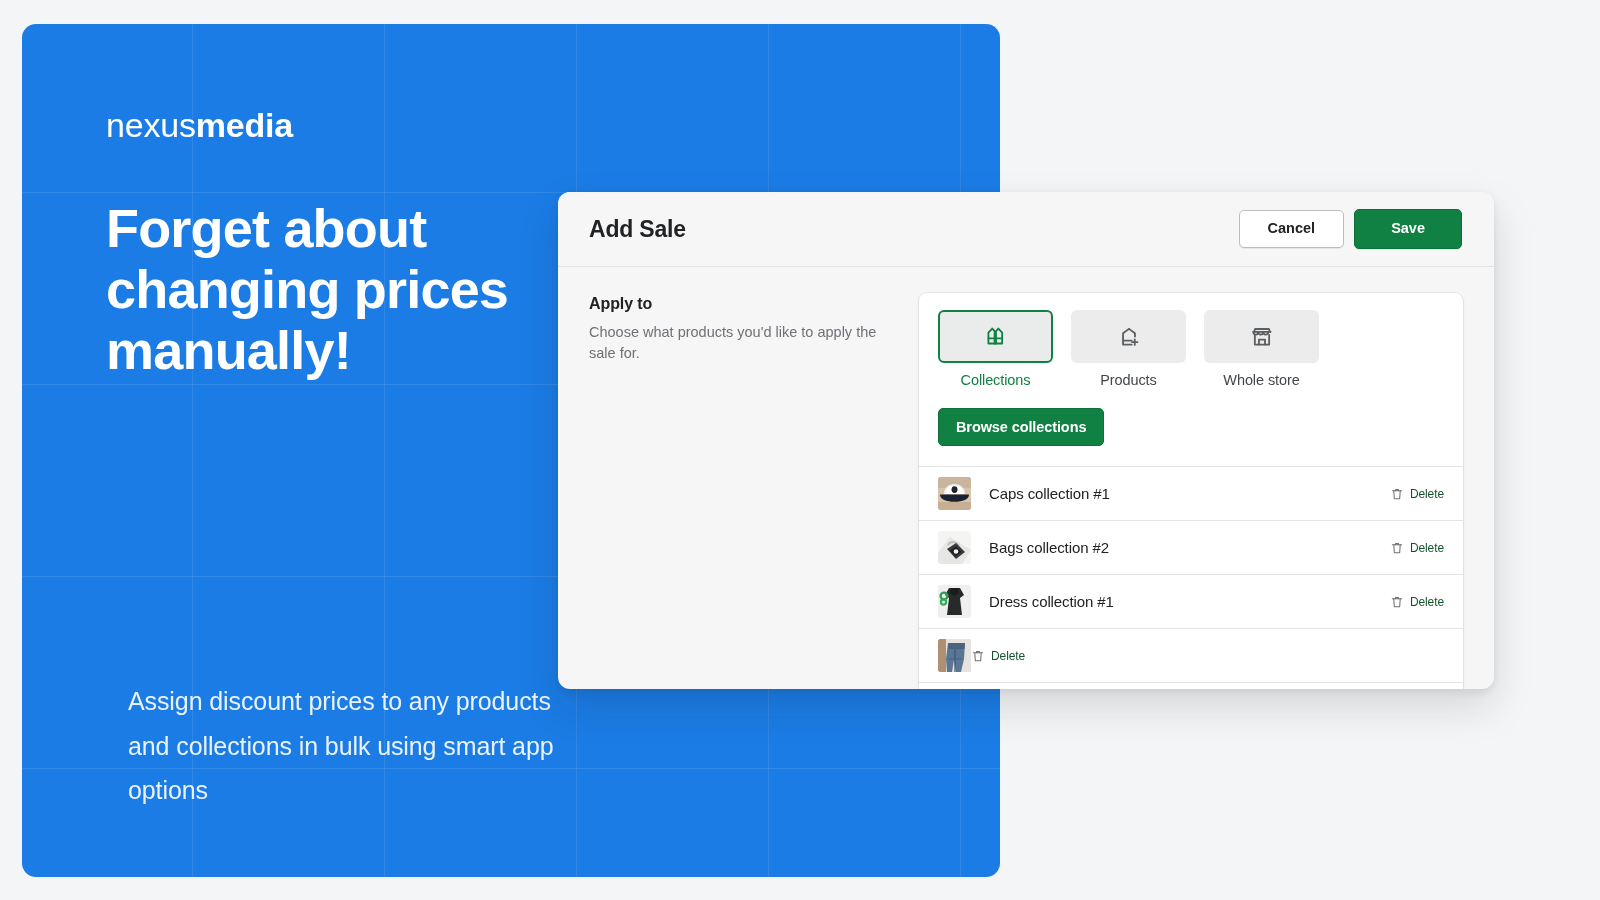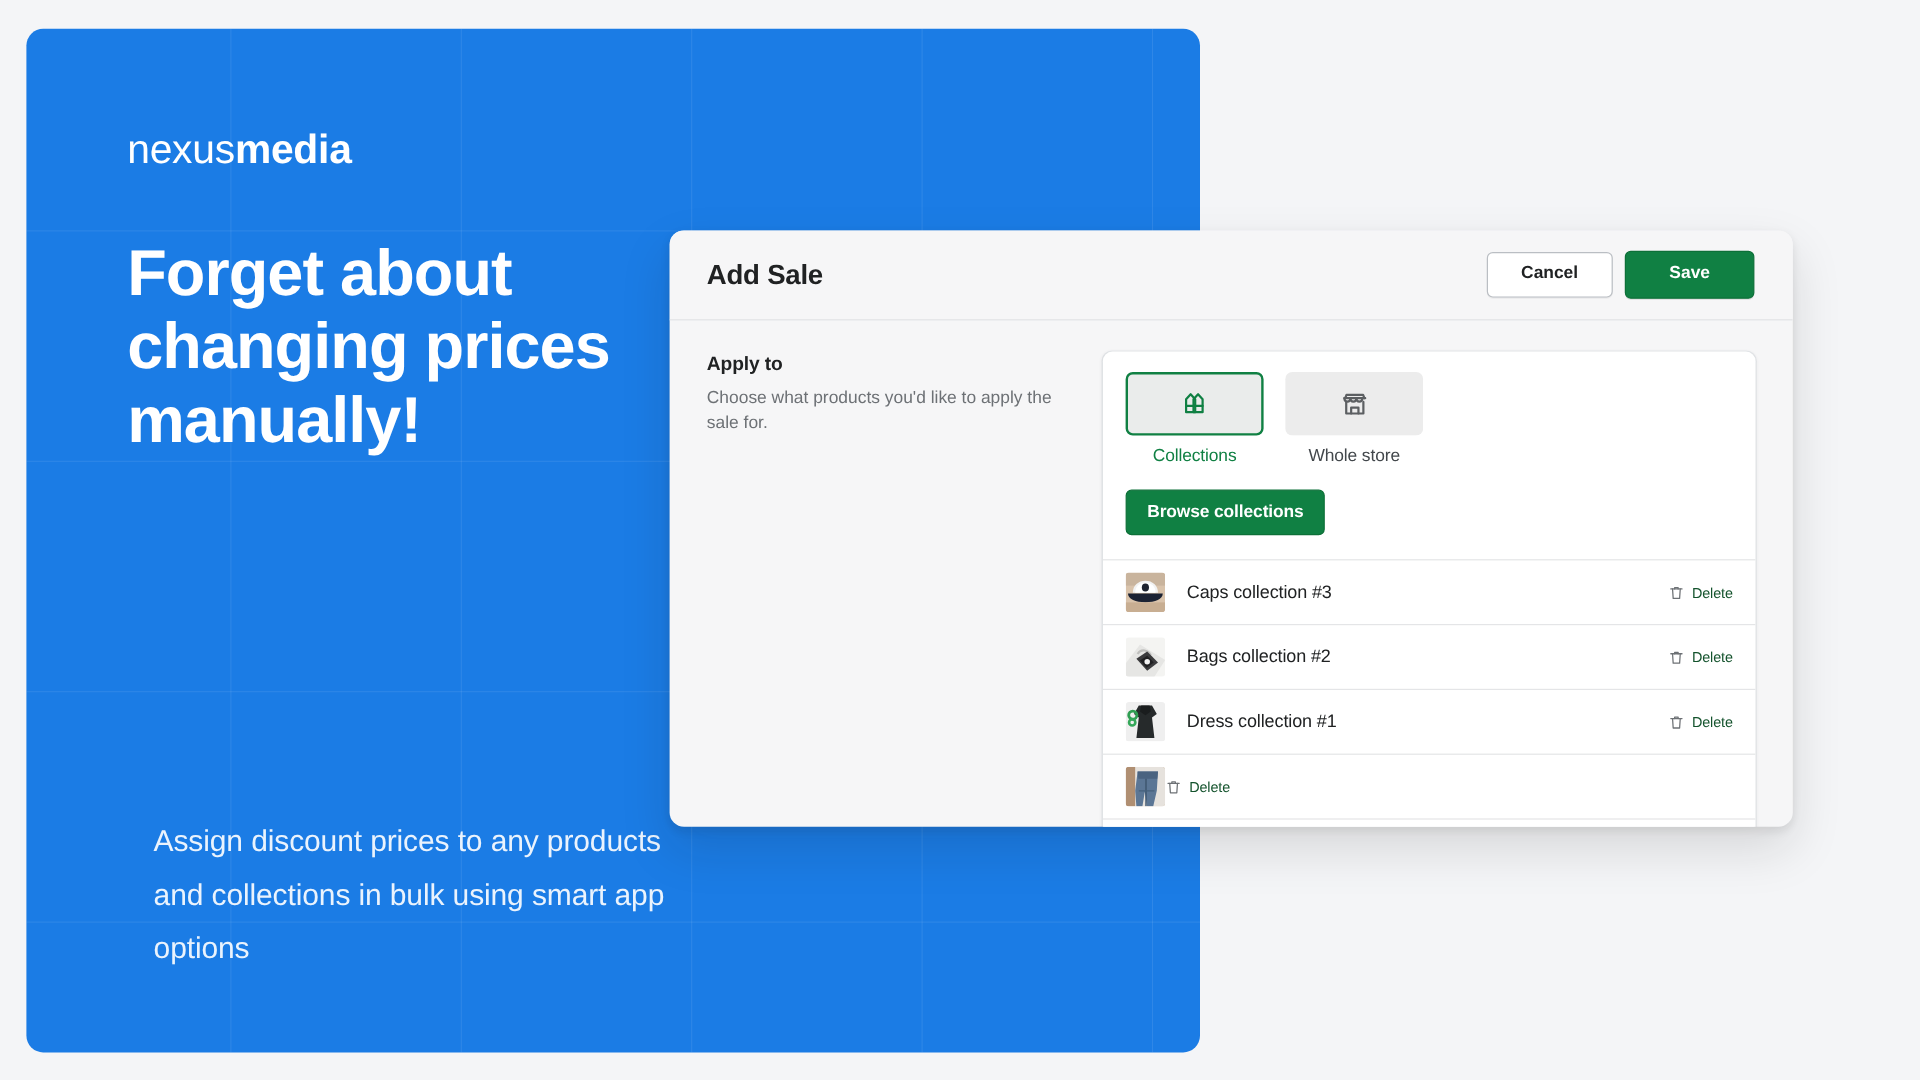--- a/index.html
+++ b/index.html
@@ -255,20 +255,34 @@
                     <path d="M8.5 4.2 5 8v10h7V8z"></path>
                     <path d="M14.2 4.2 10.7 8v10h7V8z"></path>
                     <path d="M5 13.2h7"></path>
                     <path d="M10.7 13.2h7"></path>
                   </svg>
                 </span>
               </div>
               <div class="option-label">Collections</div>
             </div>
 
+            <div class="option">
+              <div class="option-tile">
+                <span>
+                  <svg width="26" height="26" viewBox="0 0 24 24" fill="none" stroke="#5c5f62" stroke-width="1.7" stroke-linecap="round" stroke-linejoin="round">
+                    <path d="M12 4.5 6.5 8.5V19h8"></path>
+                    <path d="M12 4.5 17.5 8.5v3"></path>
+                    <path d="M6.5 15.4h8"></path>
+                    <path d="M17.3 14.3v5"></path>
+                    <path d="M14.8 16.8h5"></path>
+                  </svg>
+                </span>
+              </div>
+              <div class="option-label">Products</div>
+            </div>
 
             <div class="option">
               <div class="option-tile">
                 <span>
                   <svg width="26" height="26" viewBox="0 0 24 24" fill="none" stroke="#5c5f62" stroke-width="1.7" stroke-linecap="round" stroke-linejoin="round">
                     <path d="M4 7.2h16"></path>
                     <path d="M4.6 7.2 5.6 4.6h12.8l1 2.6"></path>
                     <path d="M5.4 10.1V19h13.2v-8.9"></path>
                     <path d="M9.2 19v-4.6h5.6V19"></path>
                     <path d="M4 7.2c0 1.5 1 2.6 2.3 2.6S8.6 8.7 8.6 7.2"></path>
@@ -292,21 +306,21 @@
               <svg width="33" height="33" viewBox="0 0 33 33">
                 <rect width="33" height="33" fill="#d9c3ab"></rect>
                 <rect y="0" width="33" height="11" fill="#c9b49d"></rect>
                 <path d="M6 17c0-6 4.6-10 10.5-10S27 11 27 17z" fill="#f2f2f2"></path>
                 <path d="M8 17c0-5 3.6-8.5 8.5-8.5S25 12 25 17z" fill="#ffffff"></path>
                 <ellipse cx="16.5" cy="12.6" rx="3" ry="3.4" fill="#1d2330"></ellipse>
                 <path d="M2 17.5h29c0 4.8-6.4 7.3-14.5 7.3S2 22.3 2 17.5z" fill="#1b2233"></path>
                 <rect y="25" width="33" height="8" fill="#c8ae92"></rect>
               </svg>
             </div>
-            <div class="item-name">Caps collection #3</div>
+            <div class="item-name">Caps collection #1</div>
             <div class="delete-action">
               <span>
                 <svg width="14" height="14" viewBox="0 0 24 24" fill="none" stroke="#6d7175" stroke-width="1.8" stroke-linecap="round" stroke-linejoin="round">
                   <path d="M4 6.5h16"></path>
                   <path d="M9.5 6.5V4.5h5v2"></path>
                   <path d="M6.5 6.5 7.4 20h9.2l.9-13.5"></path>
                 </svg>
               </span>
               <span>Delete</span>
             </div>

